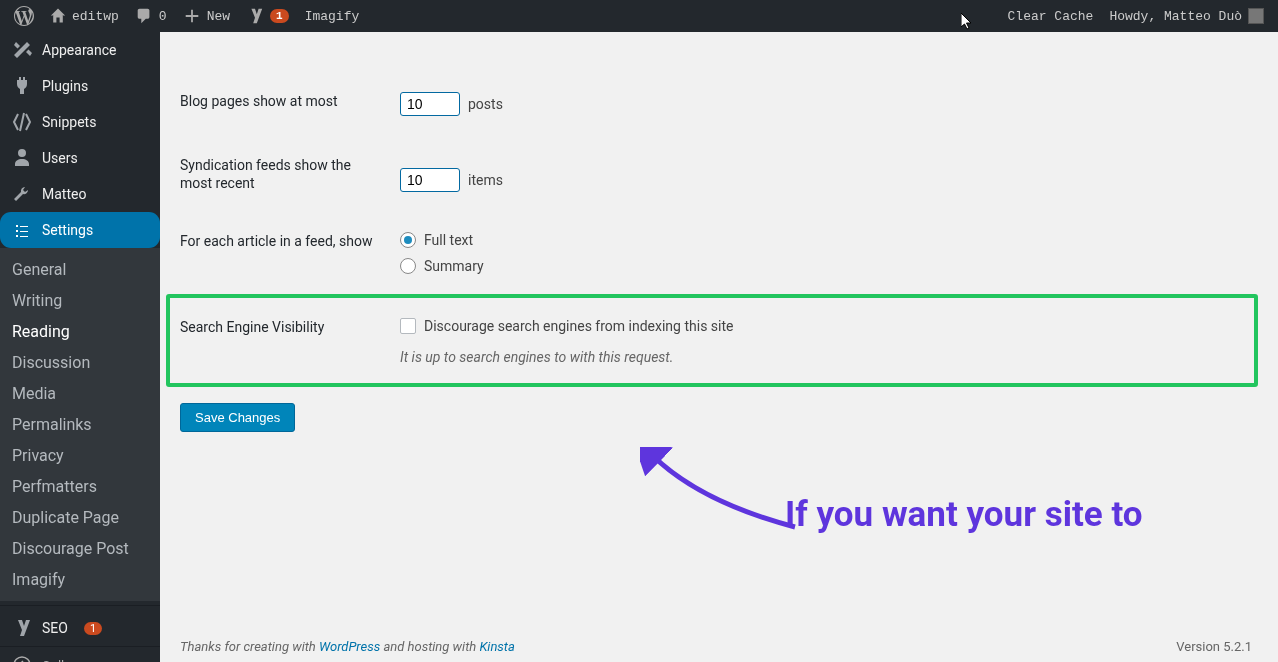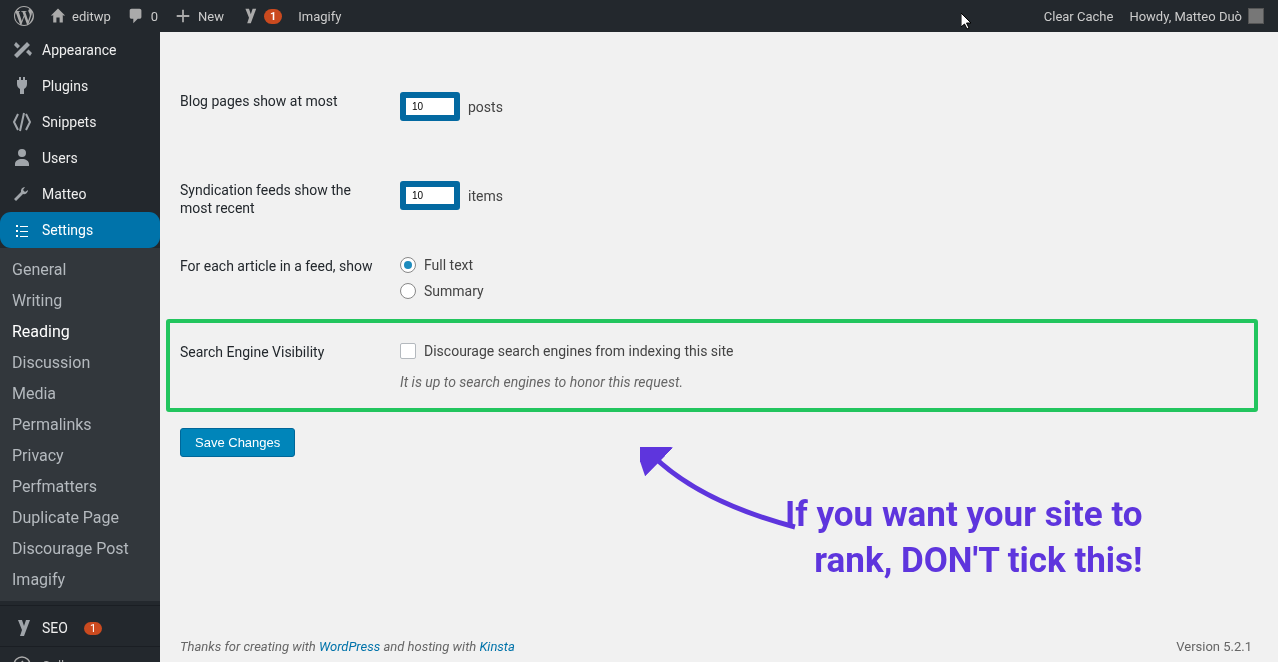--- a/index.html
+++ b/index.html
@@ -1,19 +1,19 @@
 <!DOCTYPE html>
 <html><head>
   <meta charset="utf-8">
   <style>
     * { margin: 0; padding: 0; box-sizing: border-box; }
     body { font-family: -apple-system, BlinkMacSystemFont, "Segoe UI", Roboto, sans-serif; font-size: 13px; color: #444; background: #f1f1f1; width: 1278px; height: 662px; overflow: hidden; position: relative; }
     
     
-    .admin-bar { background: #23282d; color: #eee; height: 32px; display: flex; justify-content: space-between; align-items: center; padding: 0 6px; font-size: 13px; position: relative; z-index: 100; }
+    .admin-bar { background: #23282d; color: #eee; height: 32px; display: flex; justify-content: space-between; align-items: center; padding: 0 6px; font-size: 13px; position: relative; z-index: 100; font-family: Liberation Mono, monospace; }
     .admin-bar-left, .admin-bar-right { display: flex; align-items: center; gap: 0; }
     .ab-item { display: flex; align-items: center; padding: 0 8px; height: 32px; color: #ccc; cursor: pointer; gap: 6px; }
     .ab-icon { display: inline-flex; align-items: center; justify-content: center; }
     .badge-orange { background: #ca4a1f; color: #fff; border-radius: 10px; padding: 1px 6px; font-size: 11px; font-weight: 600; }
     .avatar-small { width: 16px; height: 16px; background: #777; border: 1px solid #555; }
     
     
     .sidebar { position: absolute; left: 0; top: 32px; width: 160px; height: 630px; background: #23282d; color: #eee; }
     .menu-item { display: flex; align-items: center; gap: 10px; padding: 8px 12px; color: #eee; cursor: pointer; font-size: 14px; }
     .menu-item.active { background: #0073aa; color: #fff; position: relative; border-radius: 11px; }
@@ -27,36 +27,36 @@
     .seo-badge { background: #ca4a1f; color: #fff; border-radius: 10px; padding: 0 6px; font-size: 11px; margin-left: 6px; display: inline-block; min-width: 18px; text-align: center; }
     .collapse-item { display: flex; align-items: center; gap: 10px; padding: 8px 12px; color: #aaa; cursor: pointer; font-size: 13px; border-top: 1px solid #1a1e23; }
     
     
     .content { position: absolute; left: 160px; top: 32px; right: 0; bottom: 0; padding: 0 20px; overflow: hidden; }
     .form-table { margin-top: 60px; }
     .form-row { display: flex; align-items: flex-start; margin-bottom: 20px; }
     .form-label { width: 220px; font-weight: 400; color: #23282d; font-size: 14px; padding-right: 20px; line-height: 1.3; }
     .form-field { display: flex; align-items: center; gap: 8px; font-size: 14px; color: #444; }
     .form-field-col { flex-direction: column; align-items: flex-start; gap: 10px; }
-    .num-input { width: 60px; padding: 3px 6px; border: 6px solid #0369a1; border-radius: 3px; font-size: 10px; }
+    .num-input { width: 60px; padding: 3px 6px; border: 1px solid #0369a1; border-radius: 3px; font-size: 14px; }
     .radio-row { display: flex; align-items: center; gap: 8px; }
     .radio { width: 16px; height: 16px; border: 1px solid #888; border-radius: 50%; display: inline-flex; align-items: center; justify-content: center; background: #fff; }
     .radio.checked::after { content: ""; width: 8px; height: 8px; border-radius: 50%; background: #1e8cbe; }
     .checkbox { width: 16px; height: 16px; border: 1px solid #b4b9be; border-radius: 2px; background: #fff; }
     
     
     .highlight-box { border: 4px solid #22c55e; border-radius: 3px; padding: 20px 10px 18px 10px; margin-left: -14px; margin-bottom: 10px; }
     .highlight-box .form-row { margin-bottom: 12px; }
     .visibility-note { font-style: italic; color: #666; font-size: 14px; margin-left: 220px; }
     
     .button-primary { background: #0085ba; border: 1px solid #006799; color: #fff; padding: 6px 14px; border-radius: 3px; font-size: 13px; cursor: pointer; margin-top: 6px; }
     
     
     .annotation-arrow { position: absolute; left: 480px; top: 415px; }
-    .annotation-text { position: absolute; left: 625px; top: 460px; font-size: 35px; font-weight: 700; color: #5e35dd; line-height: 1.3; text-align: right; }
+    .annotation-text { position: absolute; left: 625px; top: 460px; font-size: 35px; font-weight: 700; color: #5e35dd; line-height: 1.3; text-align: left; }
     
     
     .wp-footer { position: absolute; bottom: 8px; left: 180px; right: 26px; font-size: 13px; color: #666; display: flex; justify-content: space-between; font-style: italic; }
     .wp-footer a { color: #0073aa; text-decoration: none; }
     .wp-footer .version { font-style: normal; }
     
     
     .cursor-pointer { position: absolute; left: 961px; top: 13px; z-index: 200; pointer-events: none; }
   </style>
 </head>
@@ -205,21 +205,21 @@
   <div class="form-table">
     
     <div class="form-row">
       <div class="form-label">Blog pages show at most</div>
       <div class="form-field">
         <input class="num-input" type="text" value="10" style="">
         <span>posts</span>
       </div>
     </div>
 
-    <div class="form-row" style="margin-top:60px;">
+    <div class="form-row" style="margin-top:40px;align-items:flex-end;">
       <div class="form-label">Syndication feeds show the most recent</div>
       <div class="form-field">
         <input class="num-input" type="text" value="10" style="">
         <span>items</span>
       </div>
     </div>
 
     <div class="form-row" style="margin-top:40px;">
       <div class="form-label">For each article in a feed, show</div>
       <div class="form-field form-field-col">
@@ -235,39 +235,38 @@
     </div>
 
     <div class="highlight-box">
       <div class="form-row">
         <div class="form-label">Search Engine Visibility</div>
         <div class="form-field">
           <span class="checkbox"></span>
           <span>Discourage search engines from indexing this site</span>
         </div>
       </div>
-      <div class="visibility-note">It is up to search engines to honor this request.</div>
+      <div class="visibility-note">It is up to search engines to with this request.</div>
     </div>
 
     <button class="button-primary">Save Changes</button>
 
   </div>
 
   <svg class="annotation-arrow" width="180" height="110">
     <defs>
       <marker id="arrowhead" markerWidth="10" markerHeight="8" refX="2" refY="4" orient="auto">
         <polygon points="0 0, 8 4, 0 8" fill="#5e35dd"></polygon>
       </marker>
     </defs>
     <path d="M 155 80 Q 60 55 12 8" stroke="#5e35dd" stroke-width="5" fill="none" marker-end="url(#arrowhead)"></path>
   </svg>
 
   <div class="annotation-text">
     <div>If you want your site to</div>
-    <div>rank, DON'T tick this!</div>
   </div>
 </div>
 
 <div class="wp-footer">
   <div>
     <span>Thanks for creating with </span><a href="#">WordPress</a><span> and hosting with </span><a href="#">Kinsta</a>
   </div>
   <div class="version">Version 5.2.1</div>
 </div>
 

